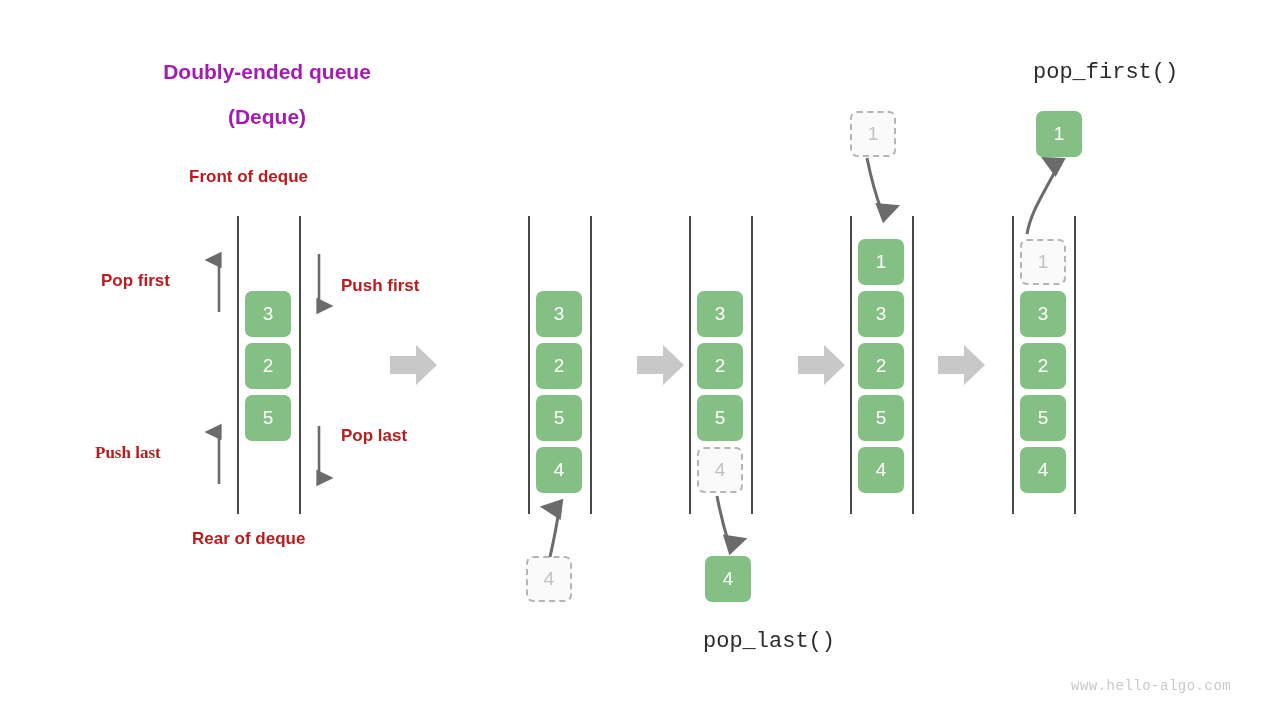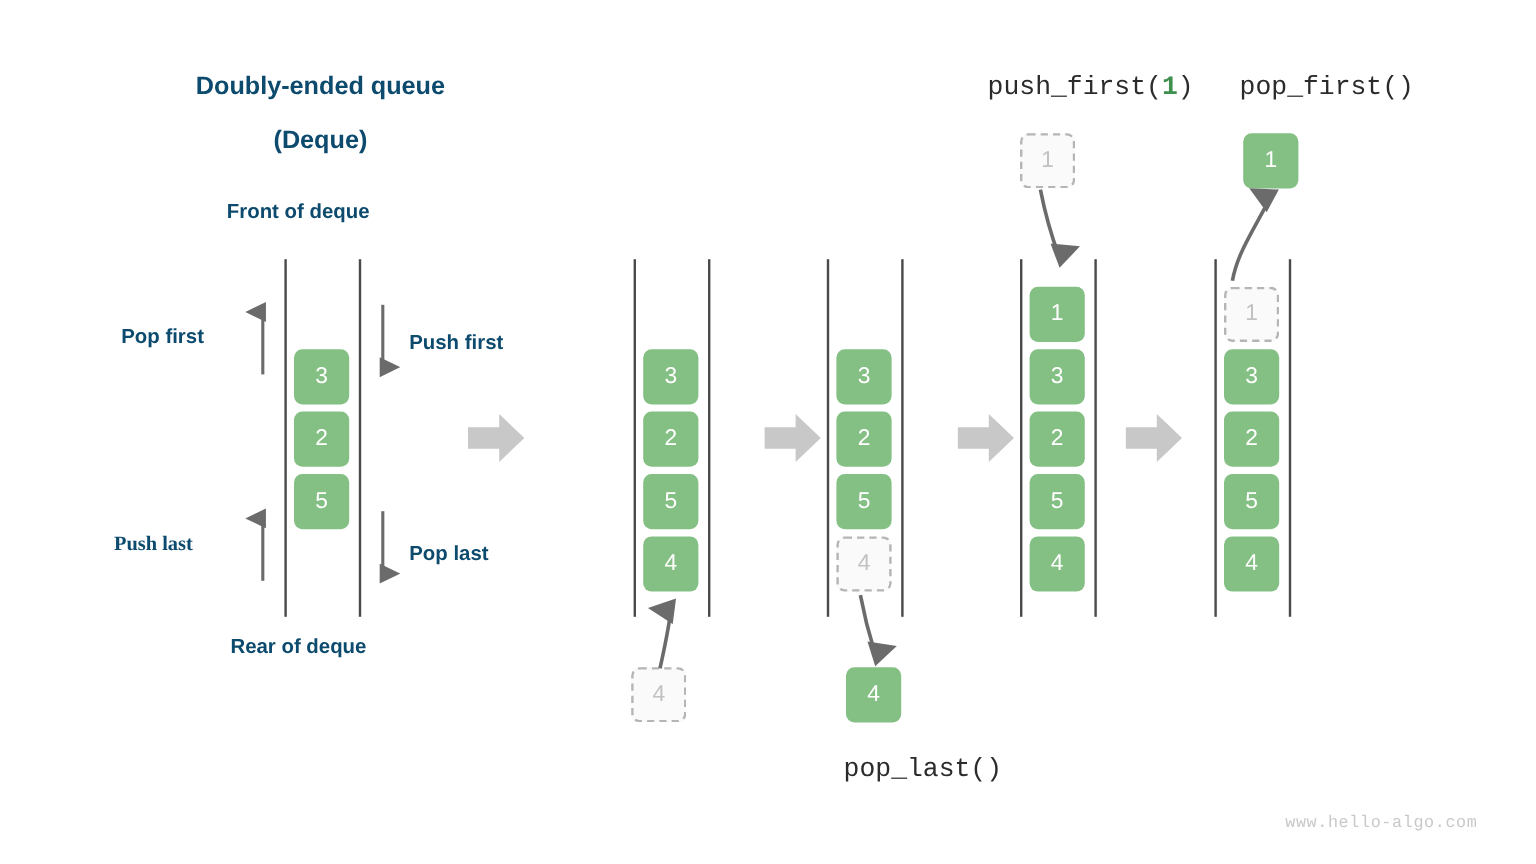--- a/index.html
+++ b/index.html
@@ -15,30 +15,30 @@
     overflow: hidden;
     font-family: "Liberation Sans", sans-serif;
   }
   .abs { position: absolute; }
 
   
   .title-main {
     font-family: "Liberation Sans", sans-serif;
     font-weight: bold;
     font-size: 21px;
-    color: #0c4a6e;
+    color: #a21caf;
     text-align: center;
     white-space: nowrap;
     letter-spacing: 0px;
   }
   .label-bold {
     font-family: "Liberation Sans", sans-serif;
     font-weight: bold;
     font-size: 17px;
-    color: #0c4a6e;
+    color: #b91c1c;
     white-space: nowrap;
   }
   .op-label {
     font-family: "Liberation Mono", monospace;
     font-size: 22px;
     color: #2b2b2b;
     white-space: nowrap;
     letter-spacing: 0px;
   }
   .op-label .hl {
@@ -122,21 +122,21 @@
       </marker>
     </defs>
     <line x1="13" y1="2" x2="13" y2="54" stroke="#6b6b6b" stroke-width="2.6" marker-end="url(#mk-down)"></line>
   </svg>
 
   <div class="abs label-bold" style="left:95px; top:443px;font-family:Liberation Serif, serif;">Push last</div>
   <svg class="abs thin-arrow" style="left:206px; top:424px;" width="26" height="62" viewBox="0 0 26 62">
     <line x1="13" y1="60" x2="13" y2="8" stroke="#6b6b6b" stroke-width="2.6" marker-end="url(#mk-up)"></line>
   </svg>
 
-  <div class="abs label-bold" style="left:341px; top:452px;">Pop last</div>
+  <div class="abs label-bold" style="left:341px; top:426px;">Pop last</div>
   <svg class="abs thin-arrow" style="left:306px; top:424px;" width="26" height="62" viewBox="0 0 26 62">
     <line x1="13" y1="2" x2="13" y2="54" stroke="#6b6b6b" stroke-width="2.6" marker-end="url(#mk-down)"></line>
   </svg>
 
   <svg class="abs block-arrow" style="left:390px; top:344px;" viewBox="0 0 48 42">
     <path d="M0,12 L26,12 L26,1 L47,21 L26,41 L26,30 L0,30 Z" fill="#c8c8c8"></path>
   </svg>
 
   <div class="abs rail" style="left:528px; top:216px; height:298px;"></div>
   <div class="abs rail" style="left:590px; top:216px; height:298px;"></div>
@@ -214,19 +214,18 @@
   <svg class="abs thin-arrow" style="left:1018px; top:156px;" width="54" height="80" viewBox="0 0 54 80">
     <path d="M9,78 C13,56 24,40 40,10" fill="none" stroke="#6b6b6b" stroke-width="3" marker-end="url(#mk-curve-up)"></path>
   </svg>
 
   <div class="abs cell ghost" style="left:1020px; top:239px;">1</div>
   <div class="abs cell" style="left:1020px; top:291px;">3</div>
   <div class="abs cell" style="left:1020px; top:343px;">2</div>
   <div class="abs cell" style="left:1020px; top:395px;">5</div>
   <div class="abs cell" style="left:1020px; top:447px;">4</div>
 
-  <div class="abs op-label" style="left:823px; top:60px;"><span>push_first(</span><span class="hl">1</span><span>)</span></div>
 
   <div class="abs op-label" style="left:1033px; top:60px;">pop_first()</div>
 
   <div class="abs watermark" style="left:1071px; top:678px;">www.hello-algo.com</div>
 
 </div>
 
 </body></html>

